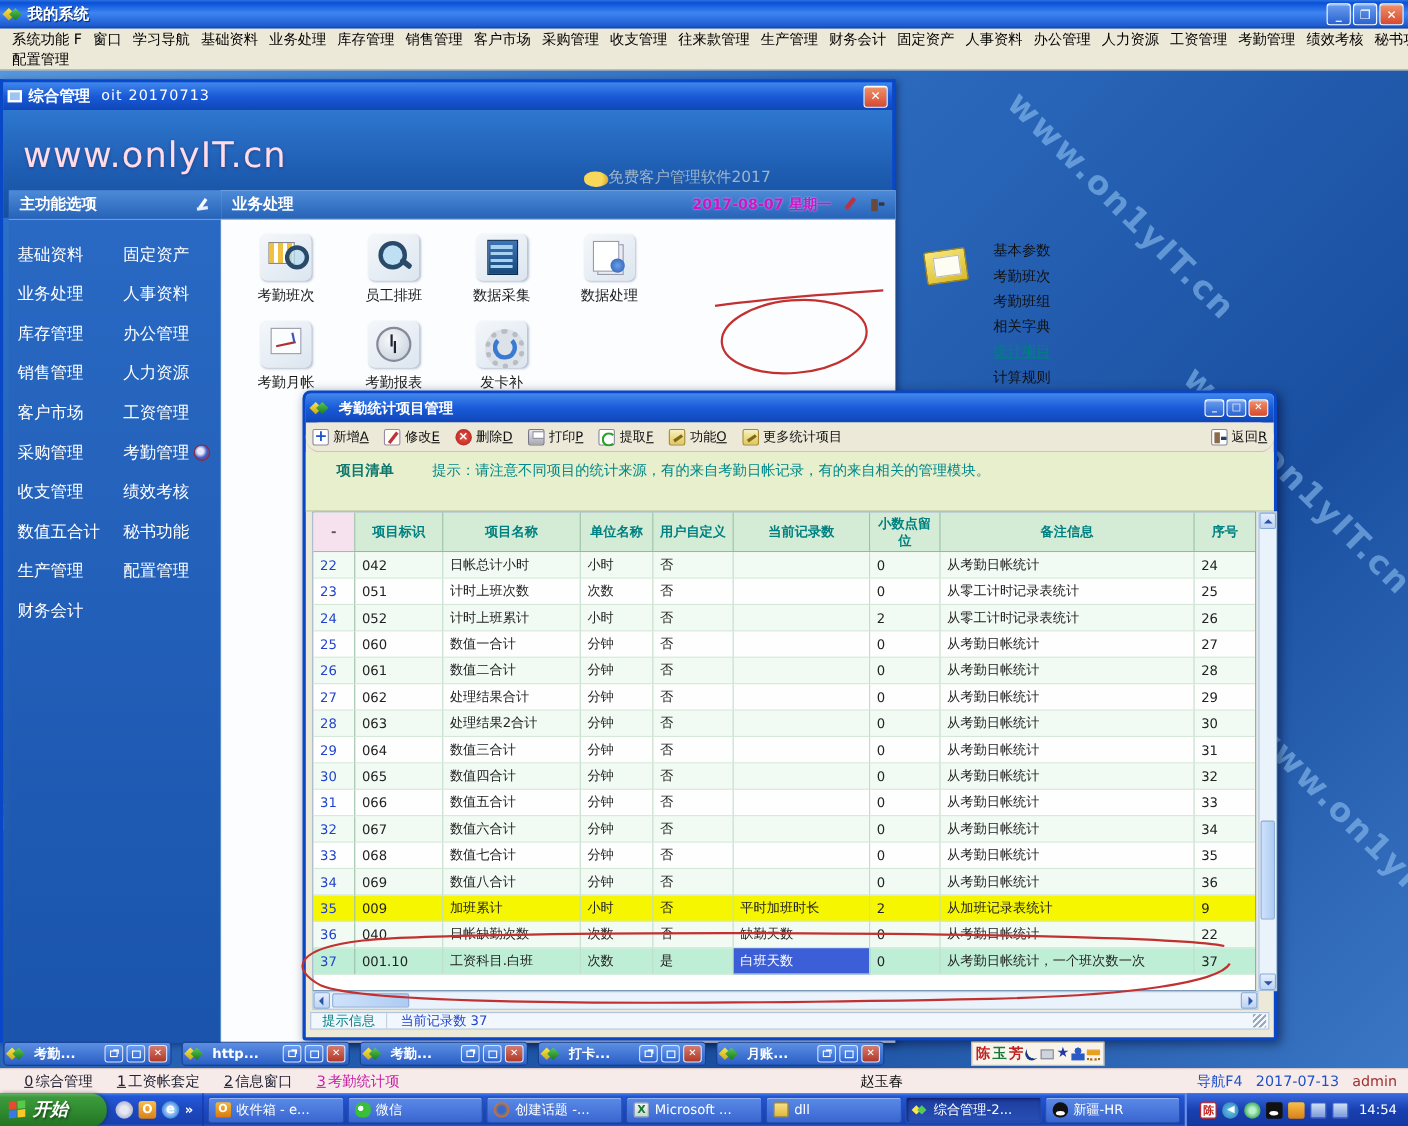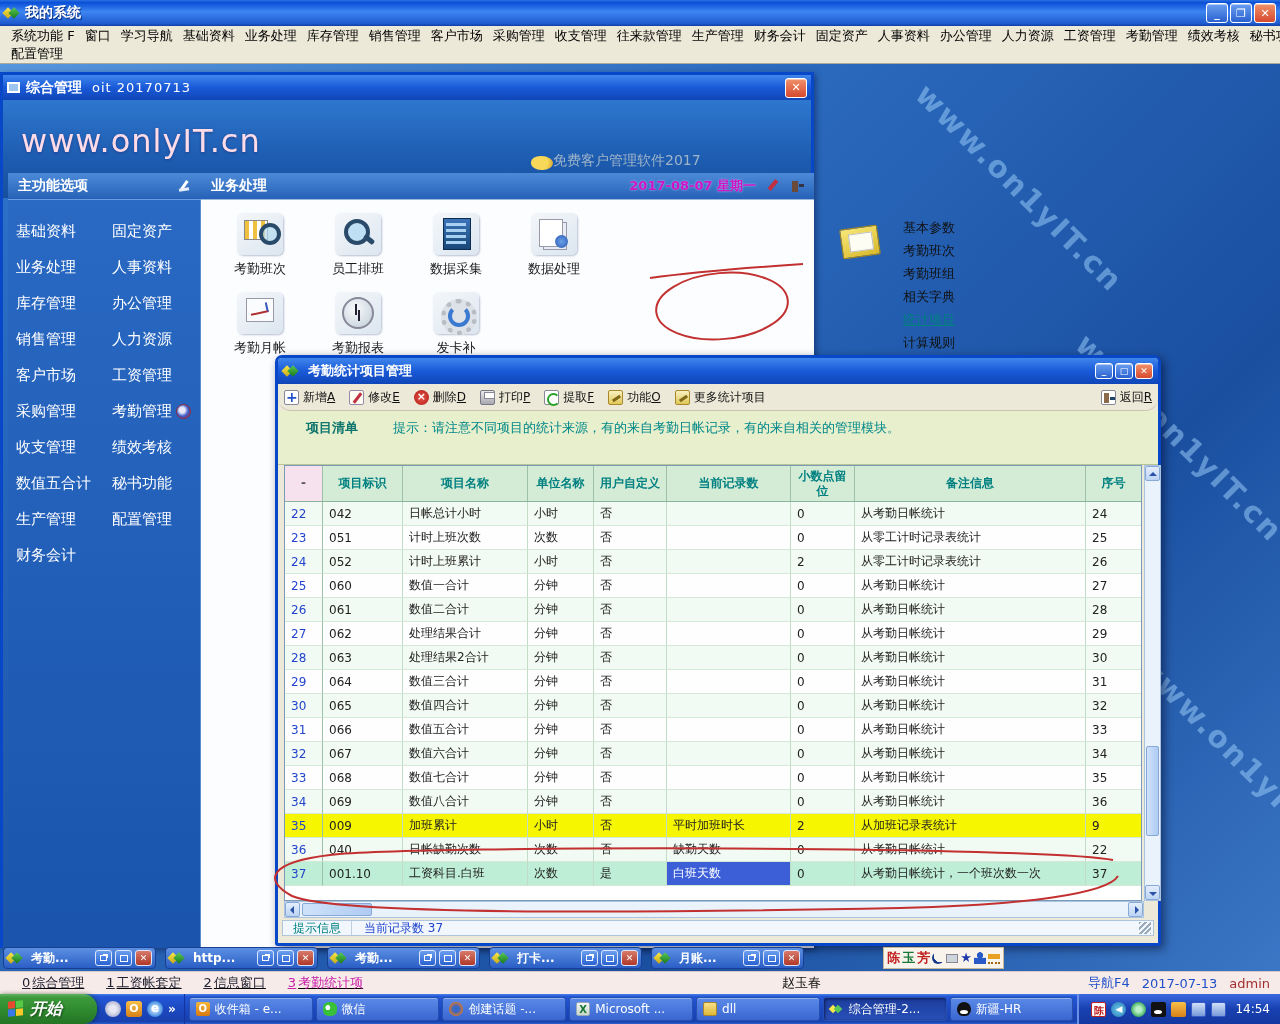--- a/index.html
+++ b/index.html
@@ -187,21 +187,21 @@
     background:#f8f4ec; border:1px solid #c8b898; padding:0 3px; }
   .sig-ch { font-size:13px; font-weight:bold; }
   .sig-shape { width:12px; height:12px; display:inline-block; }
   .moon { background:radial-gradient(circle at 70% 30%,transparent 55%,#1a3a8c 58%); border-radius:50%; }
   .kbd { background:#cdd4dc; border:1px solid #889; height:9px; }
   .person { background:radial-gradient(circle at 50% 28%,#2a5ac8 28%,transparent 32%),linear-gradient(180deg,transparent 45%,#2a5ac8 50%); }
   .cart { background:linear-gradient(180deg,transparent 20%,#e8a020 25%,#e8a020 70%,transparent 75%); border-bottom:2px dotted #a06810; }
   .star { color:#2038a8; font-size:13px; line-height:12px; }
 
   
-  #winlist { left:0; top:971px; width:1280px; height:23px; background:#f7ebe9; border-top:1px solid #d8c8c8; display:flex; align-items:center;text-decoration:underline; }
+  #winlist { left:0; top:971px; width:1280px; height:23px; background:#f7ebe9; border-top:1px solid #d8c8c8; display:flex; align-items:center; }
   .wl-item { margin-left:22px; font-size:13px; color:#223; white-space:nowrap; }
   .wl-item .num { text-decoration:underline; margin-right:2px; }
   .wl-item.active { color:#c820a8; }
   #wl-user { position:absolute; left:782px; font-size:13px; color:#111; }
   #wl-right { position:absolute; right:10px; display:flex; gap:12px; font-size:13px; align-items:center; }
   #wl-right .nav { color:#2050c8; }
   #wl-right .dt { color:#2050c8; }
   #wl-right .adm { color:#a03030; }
 
   

